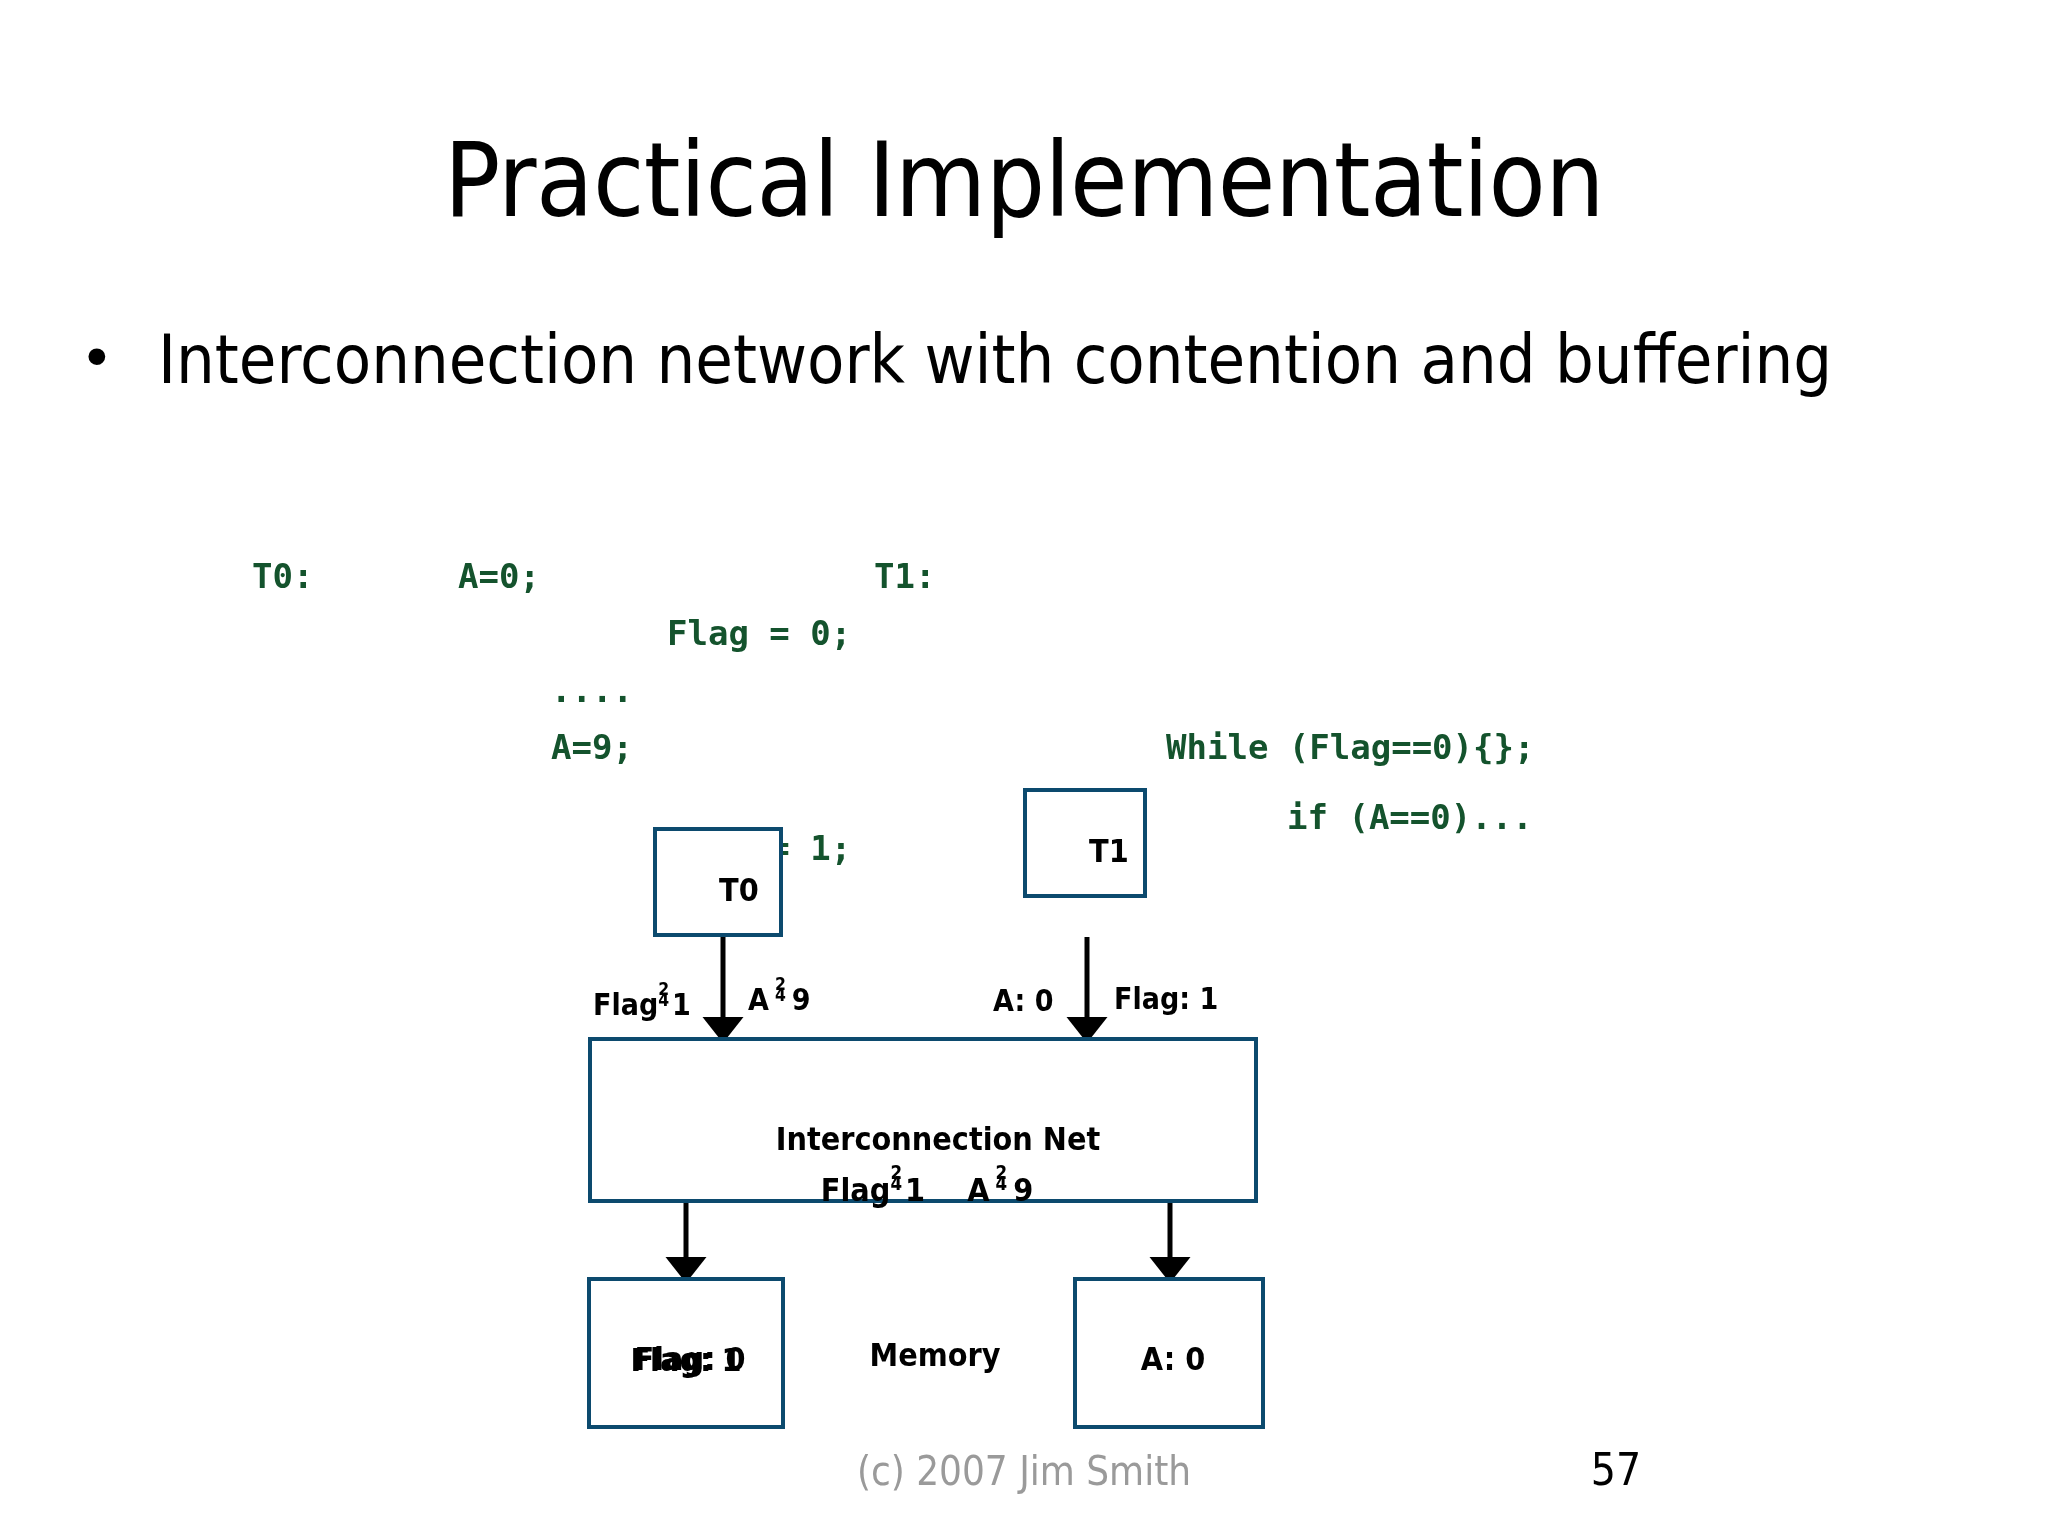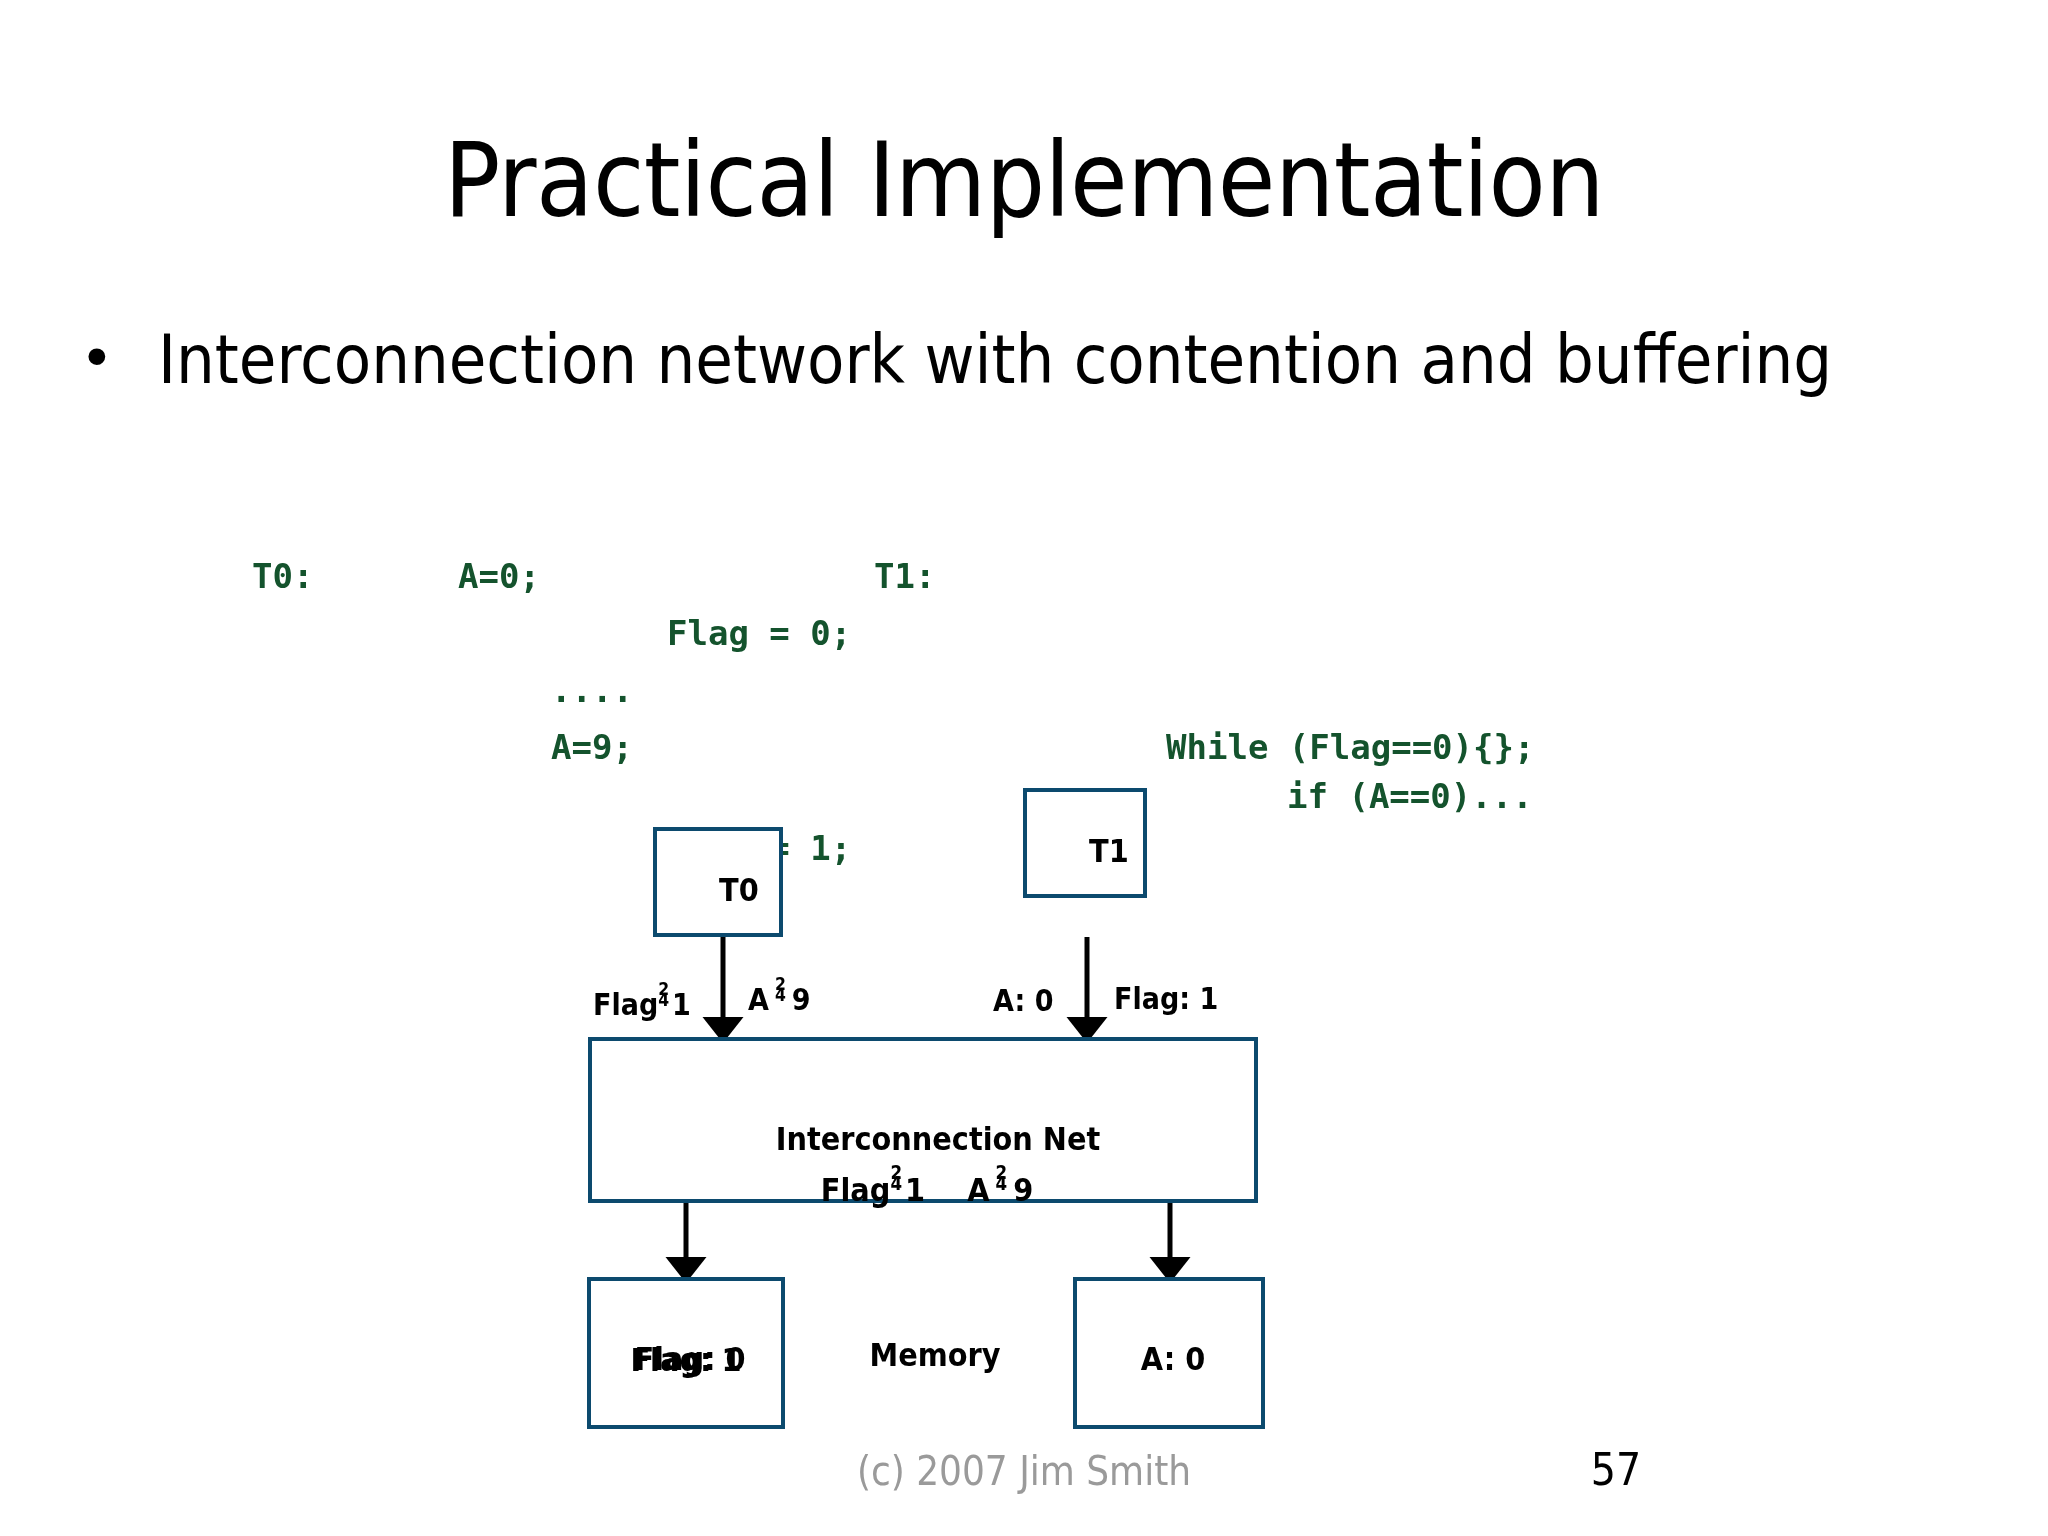--- a/index.html
+++ b/index.html
@@ -189,21 +189,21 @@
 
   <div id="code-block">
     <div class="code-line" style="left:252px;  top:0px;">T0:</div>
     <div class="code-line" style="left:458px;  top:0px;">A=0;</div>
     <div class="code-line" style="left:874px;  top:0px;">T1:</div>
     <div class="code-line" style="left:667px;  top:57px;">Flag = 0;</div>
     <div class="code-line" style="left:551px;  top:114px;">....</div>
     <div class="code-line" style="left:551px;  top:171px;">A=9;</div>
     <div class="code-line" style="left:1166px; top:171px;">While (Flag==0){};</div>
     <div class="code-line" style="left:667px;  top:228px;margin-top:44px;">Flag = 1;</div>
-    <div class="code-line" style="left:1287px; top:220px;text-align:right;">if (A==0)...</div>
+    <div class="code-line" style="left:1287px; top:241px;text-align:right;">if (A==0)...</div>
   </div>
 
   <svg id="diagram" viewBox="0 0 2048 1536">
     <defs>
       <marker id="ah" markerWidth="9" markerHeight="9" refX="2.6" refY="4.5" orient="auto" markerUnits="strokeWidth">
         <path d="M0,0.4 L5.2,4.5 L0,8.6 z" fill="#000000"></path>
       </marker>
     </defs>
     <g>
       <line x1="723" y1="937" x2="723" y2="1030" stroke="#000000" stroke-width="5" marker-end="url(#ah)"></line>

